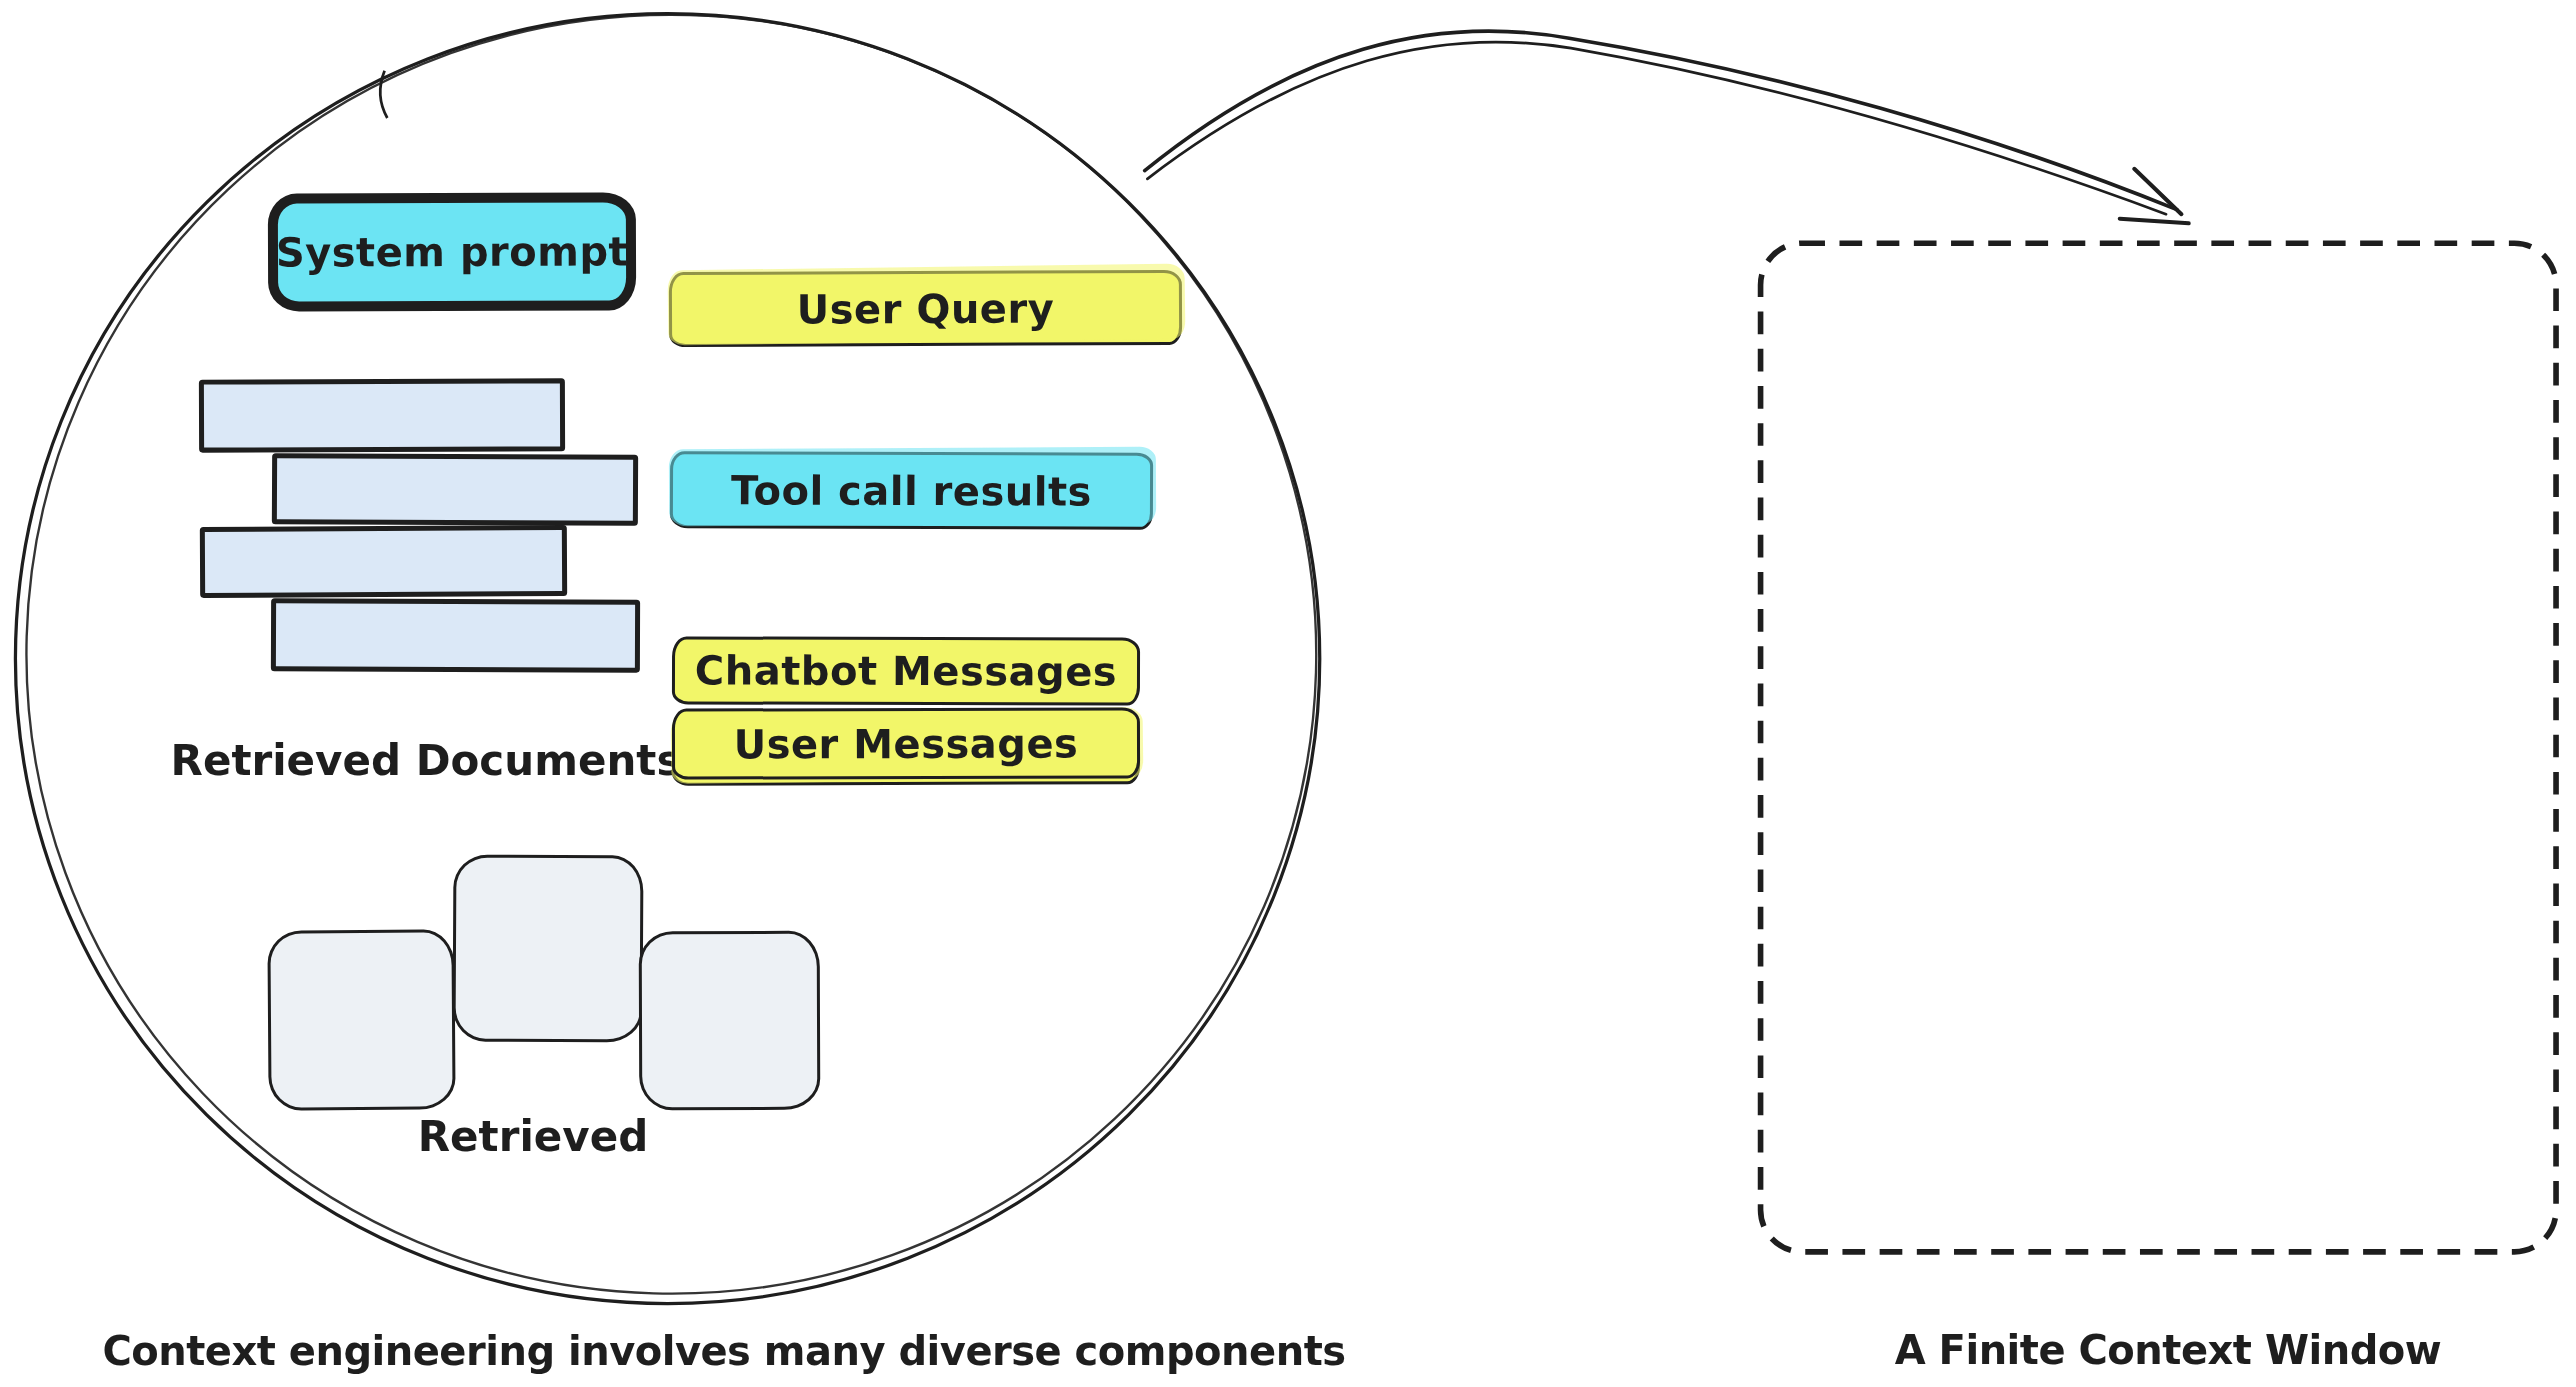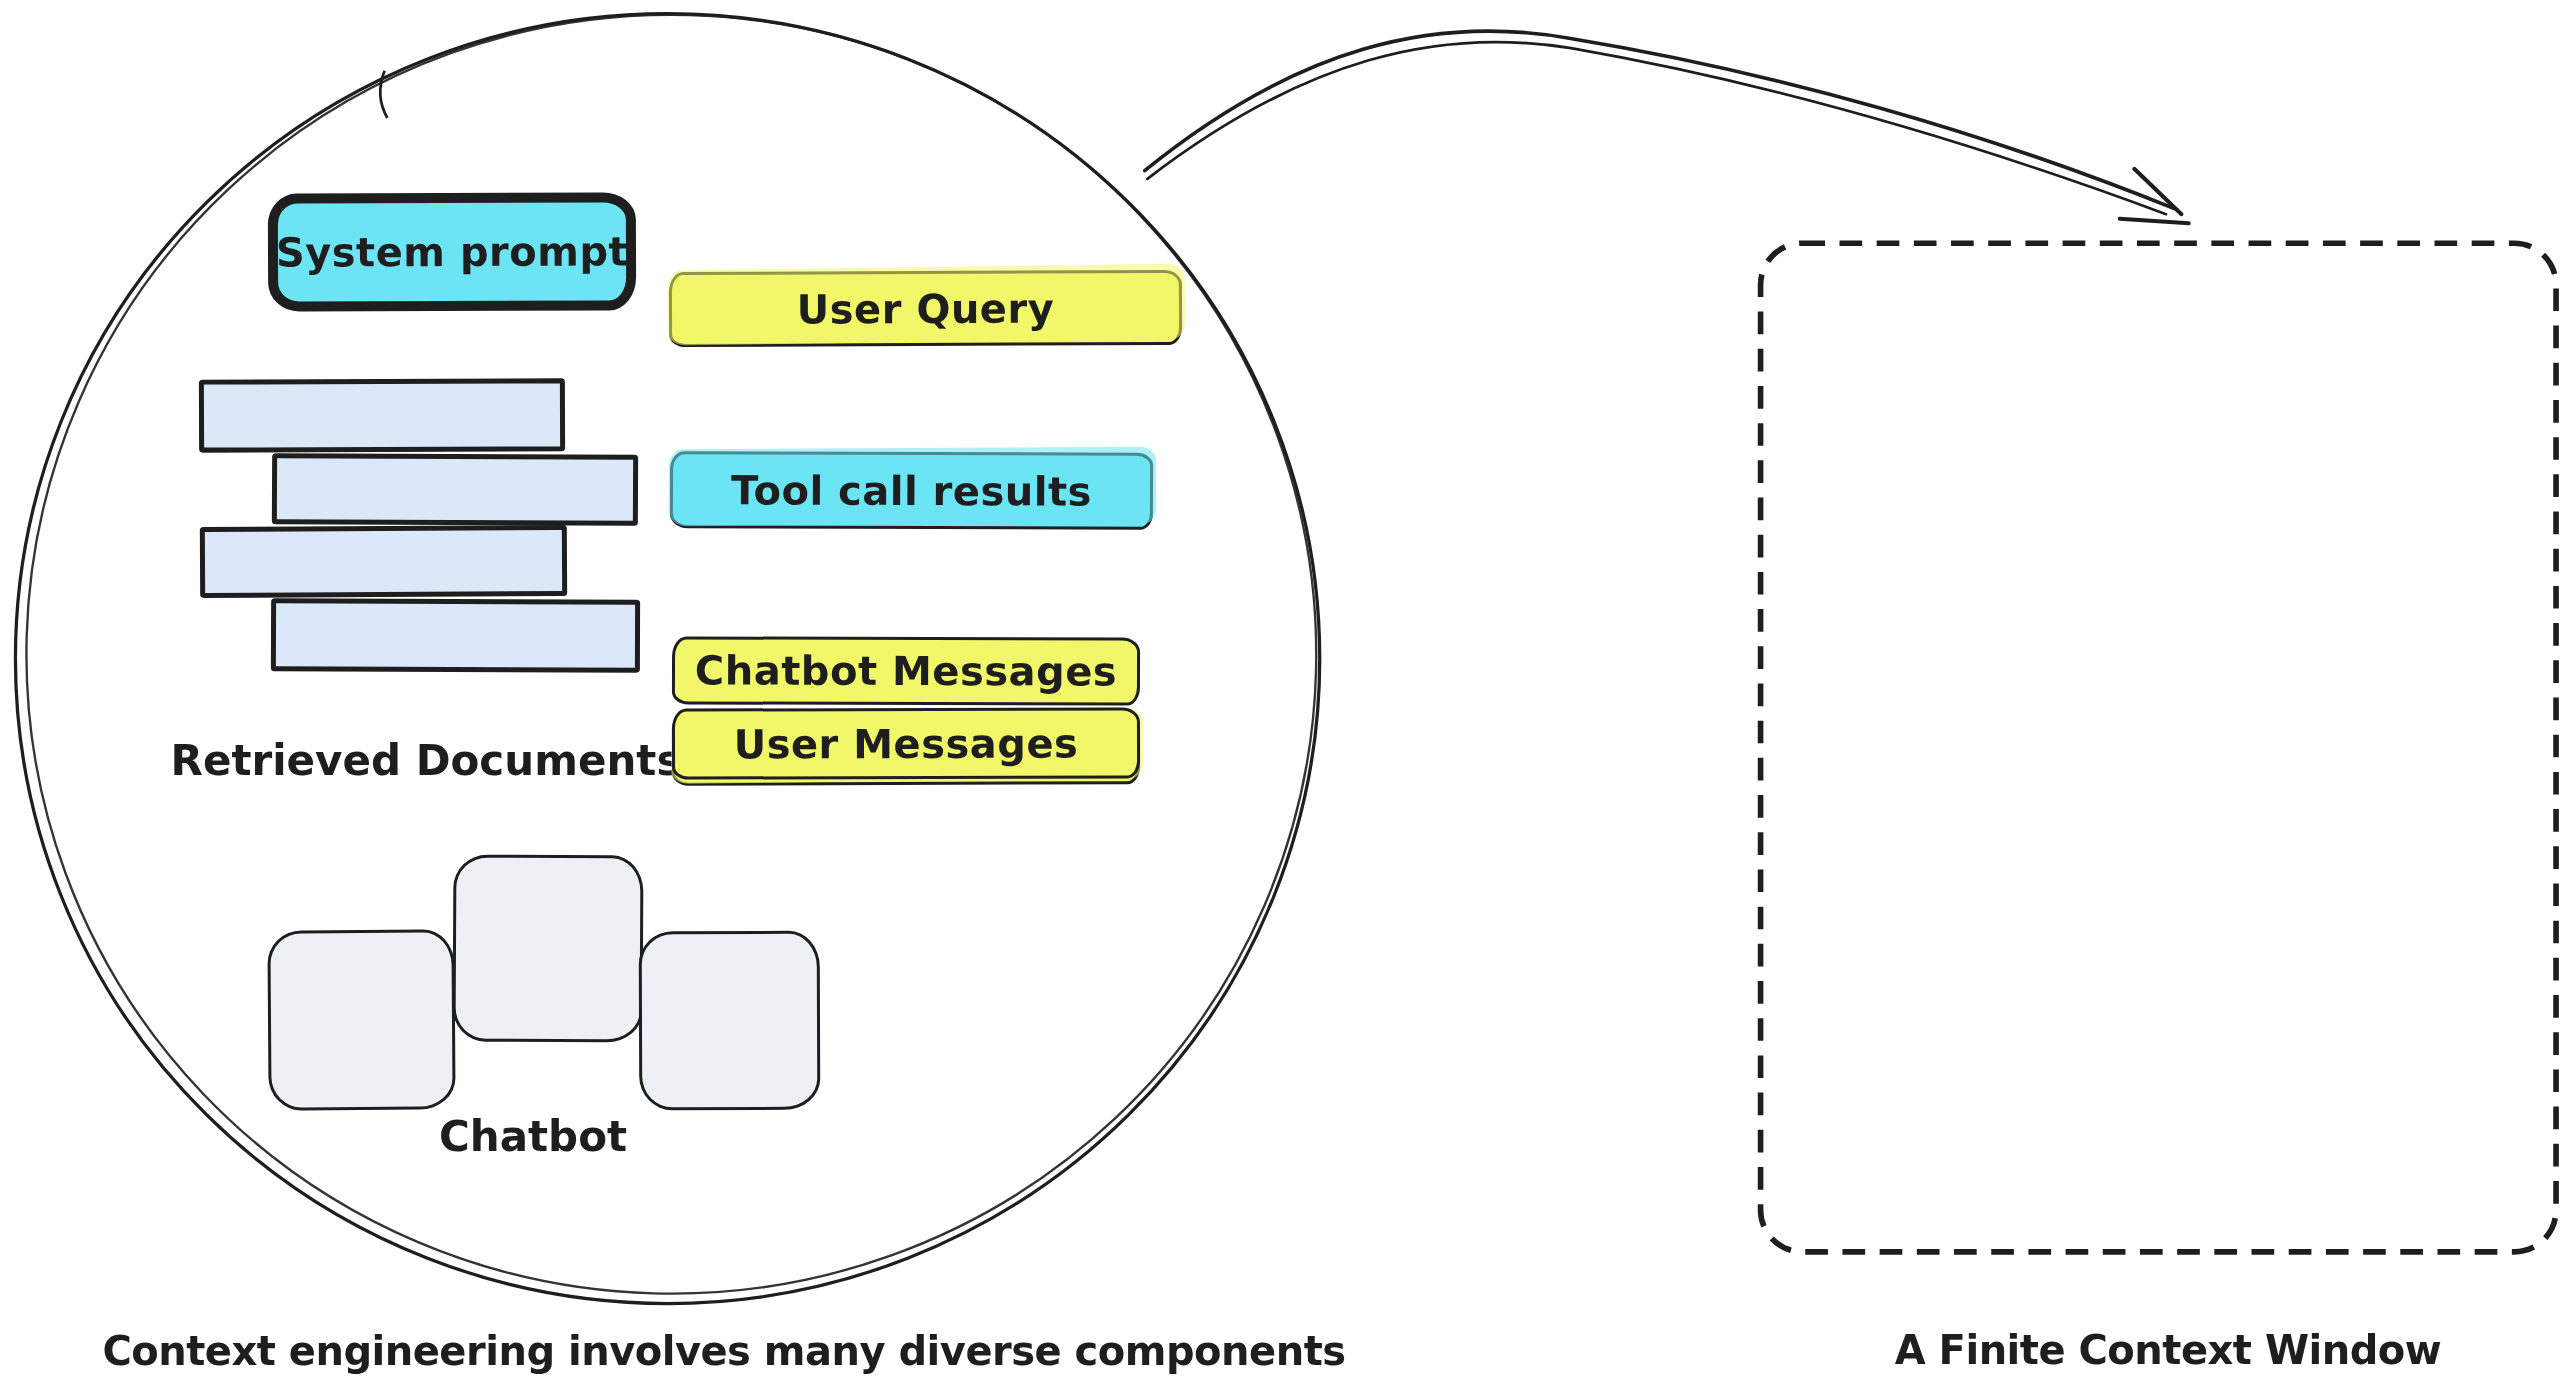--- a/index.html
+++ b/index.html
@@ -112,20 +112,20 @@
     <span>Chatbot Messages</span>
   </div>
   <div class="node box pill-yellow" style="left:672px;top:708px;width:468px;height:71px;transform:rotate(-.15deg);">
     <span>User Messages</span>
   </div>
 
   <div>
     <div class="memcard" style="left:268px;top:930px;width:187px;height:180px;transform:rotate(-.4deg);"></div>
     <div class="memcard" style="left:453px;top:855px;width:190px;height:187px;transform:rotate(.3deg);"></div>
     <div class="memcard" style="left:639px;top:931px;width:181px;height:179px;transform:rotate(-.2deg);"></div>
-    <div class="grouplabel" style="left:533px;top:1136px;">Chatbot</div>
+    <div class="grouplabel" style="left:533px;top:1136px;">Retrieved</div>
   </div>
 
   <div class="caption" style="left:2168px;top:1350px;">A Finite Context Window</div>
   <div class="caption" style="left:724px;top:1351px;">Context engineering involves many diverse components</div>
 
 </div>
 
 
 </body></html>

